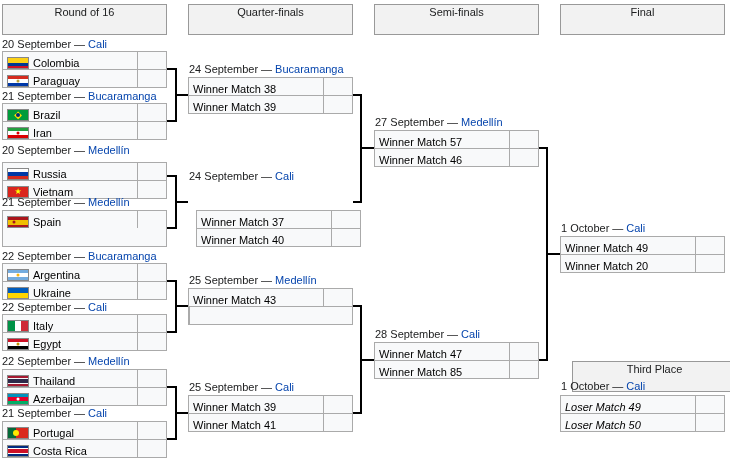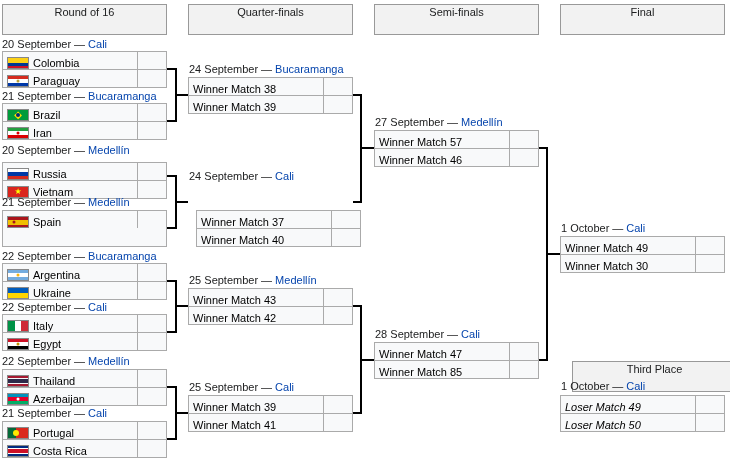--- a/index.html
+++ b/index.html
@@ -176,21 +176,20 @@
         <span class="score-cell"></span>
       </div>
     </div>
     <div class="date-line" style="left: 189px; top: 274px;"><span>25 September</span><span class="dash">—</span><a class="city">Medellín</a></div>
     <div class="match" style="left: 188px; top: 288px;">
       <div class="team-row">
         <span class="team-name">Winner Match 43</span>
         <span class="score-cell"></span>
       </div>
       <div class="team-row">
-        <span class="team-name">Winner Match 42</span>
         <span class="score-cell"></span>
       </div>
     </div>
     <div class="date-line" style="left: 189px; top: 381px;"><span>25 September</span><span class="dash">—</span><a class="city">Cali</a></div>
     <div class="match" style="left: 188px; top: 395px;">
       <div class="team-row">
         <span class="team-name">Winner Match 39</span>
         <span class="score-cell"></span>
       </div>
       <div class="team-row">
@@ -220,21 +219,21 @@
         <span class="score-cell"></span>
       </div>
     </div>
     <div class="date-line" style="left: 561px; top: 222px;"><span>1 October</span><span class="dash">—</span><a class="city">Cali</a></div>
     <div class="match" style="left: 560px; top: 236px;">
       <div class="team-row">
         <span class="team-name">Winner Match 49</span>
         <span class="score-cell"></span>
       </div>
       <div class="team-row">
-        <span class="team-name">Winner Match 30</span>
+        <span class="team-name">Winner Match 20</span>
         <span class="score-cell"></span>
       </div>
     </div>
     <div class="date-line" style="left: 561px; top: 380px;"><span>1 October</span><span class="dash">—</span><a class="city">Cali</a></div>
     <div class="match" style="left: 560px; top: 395px; font-style: italic;">
       <div class="team-row">
         <span class="team-name">Loser Match 49</span>
         <span class="score-cell"></span>
       </div>
       <div class="team-row">

